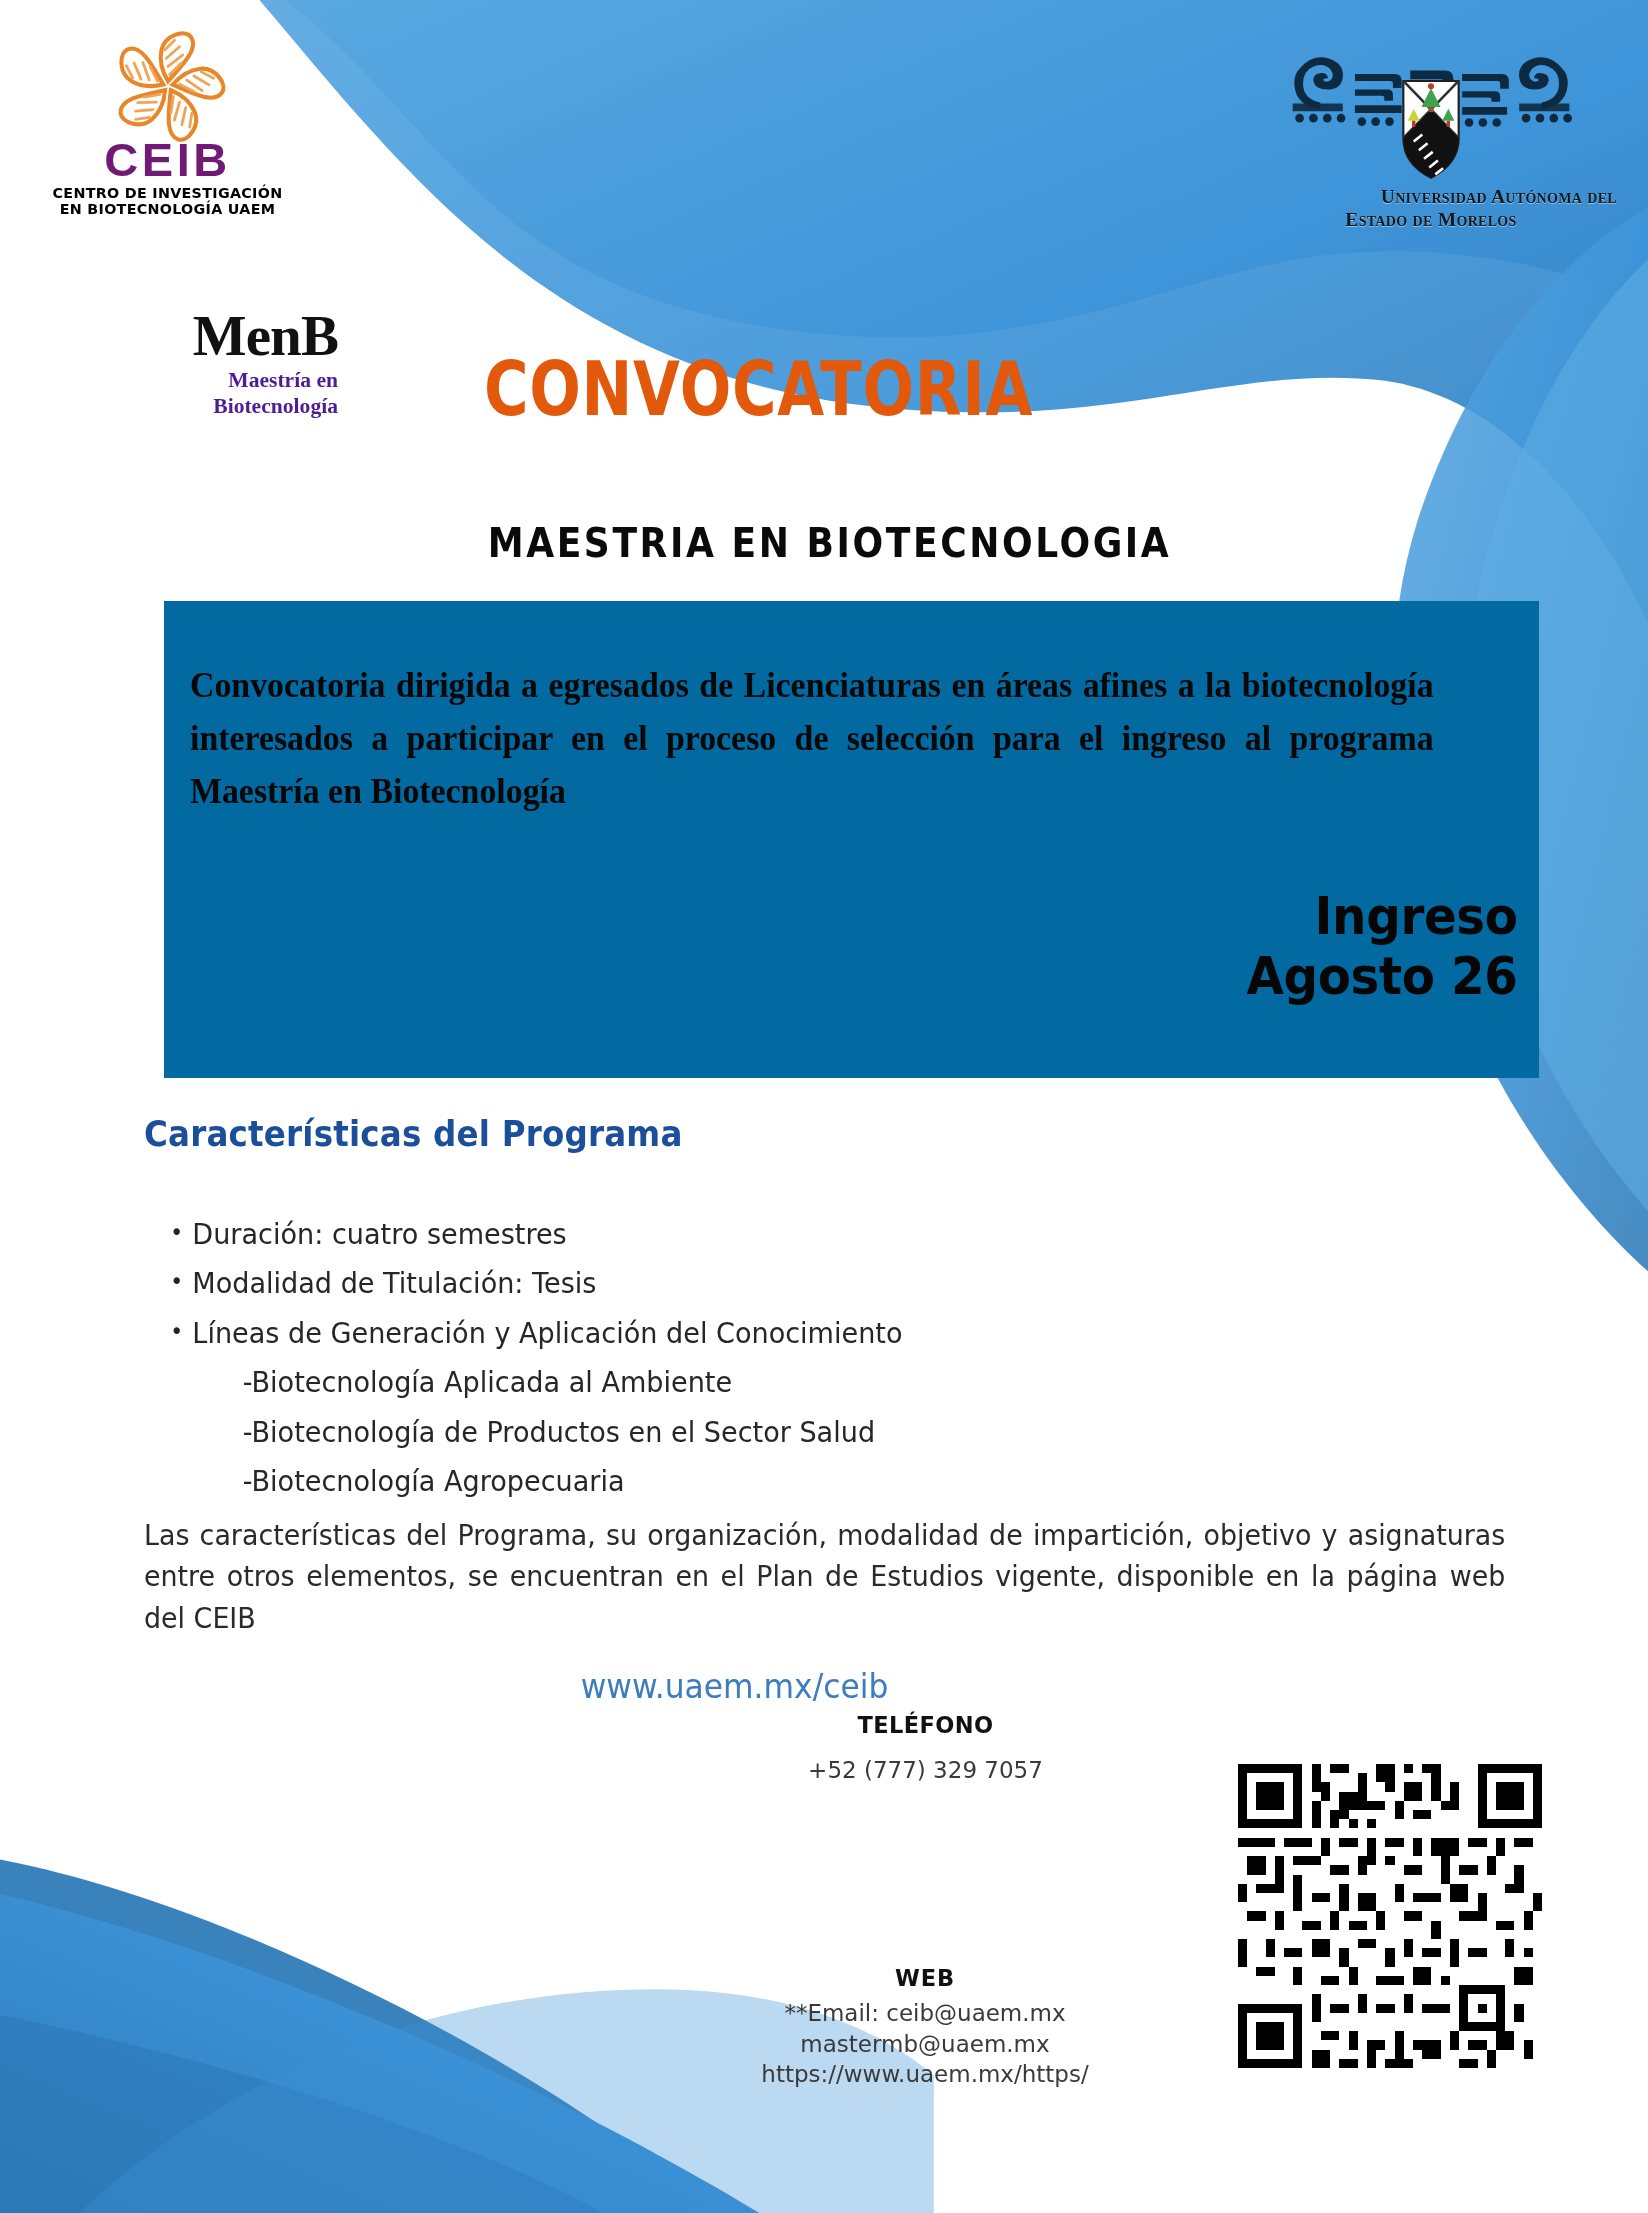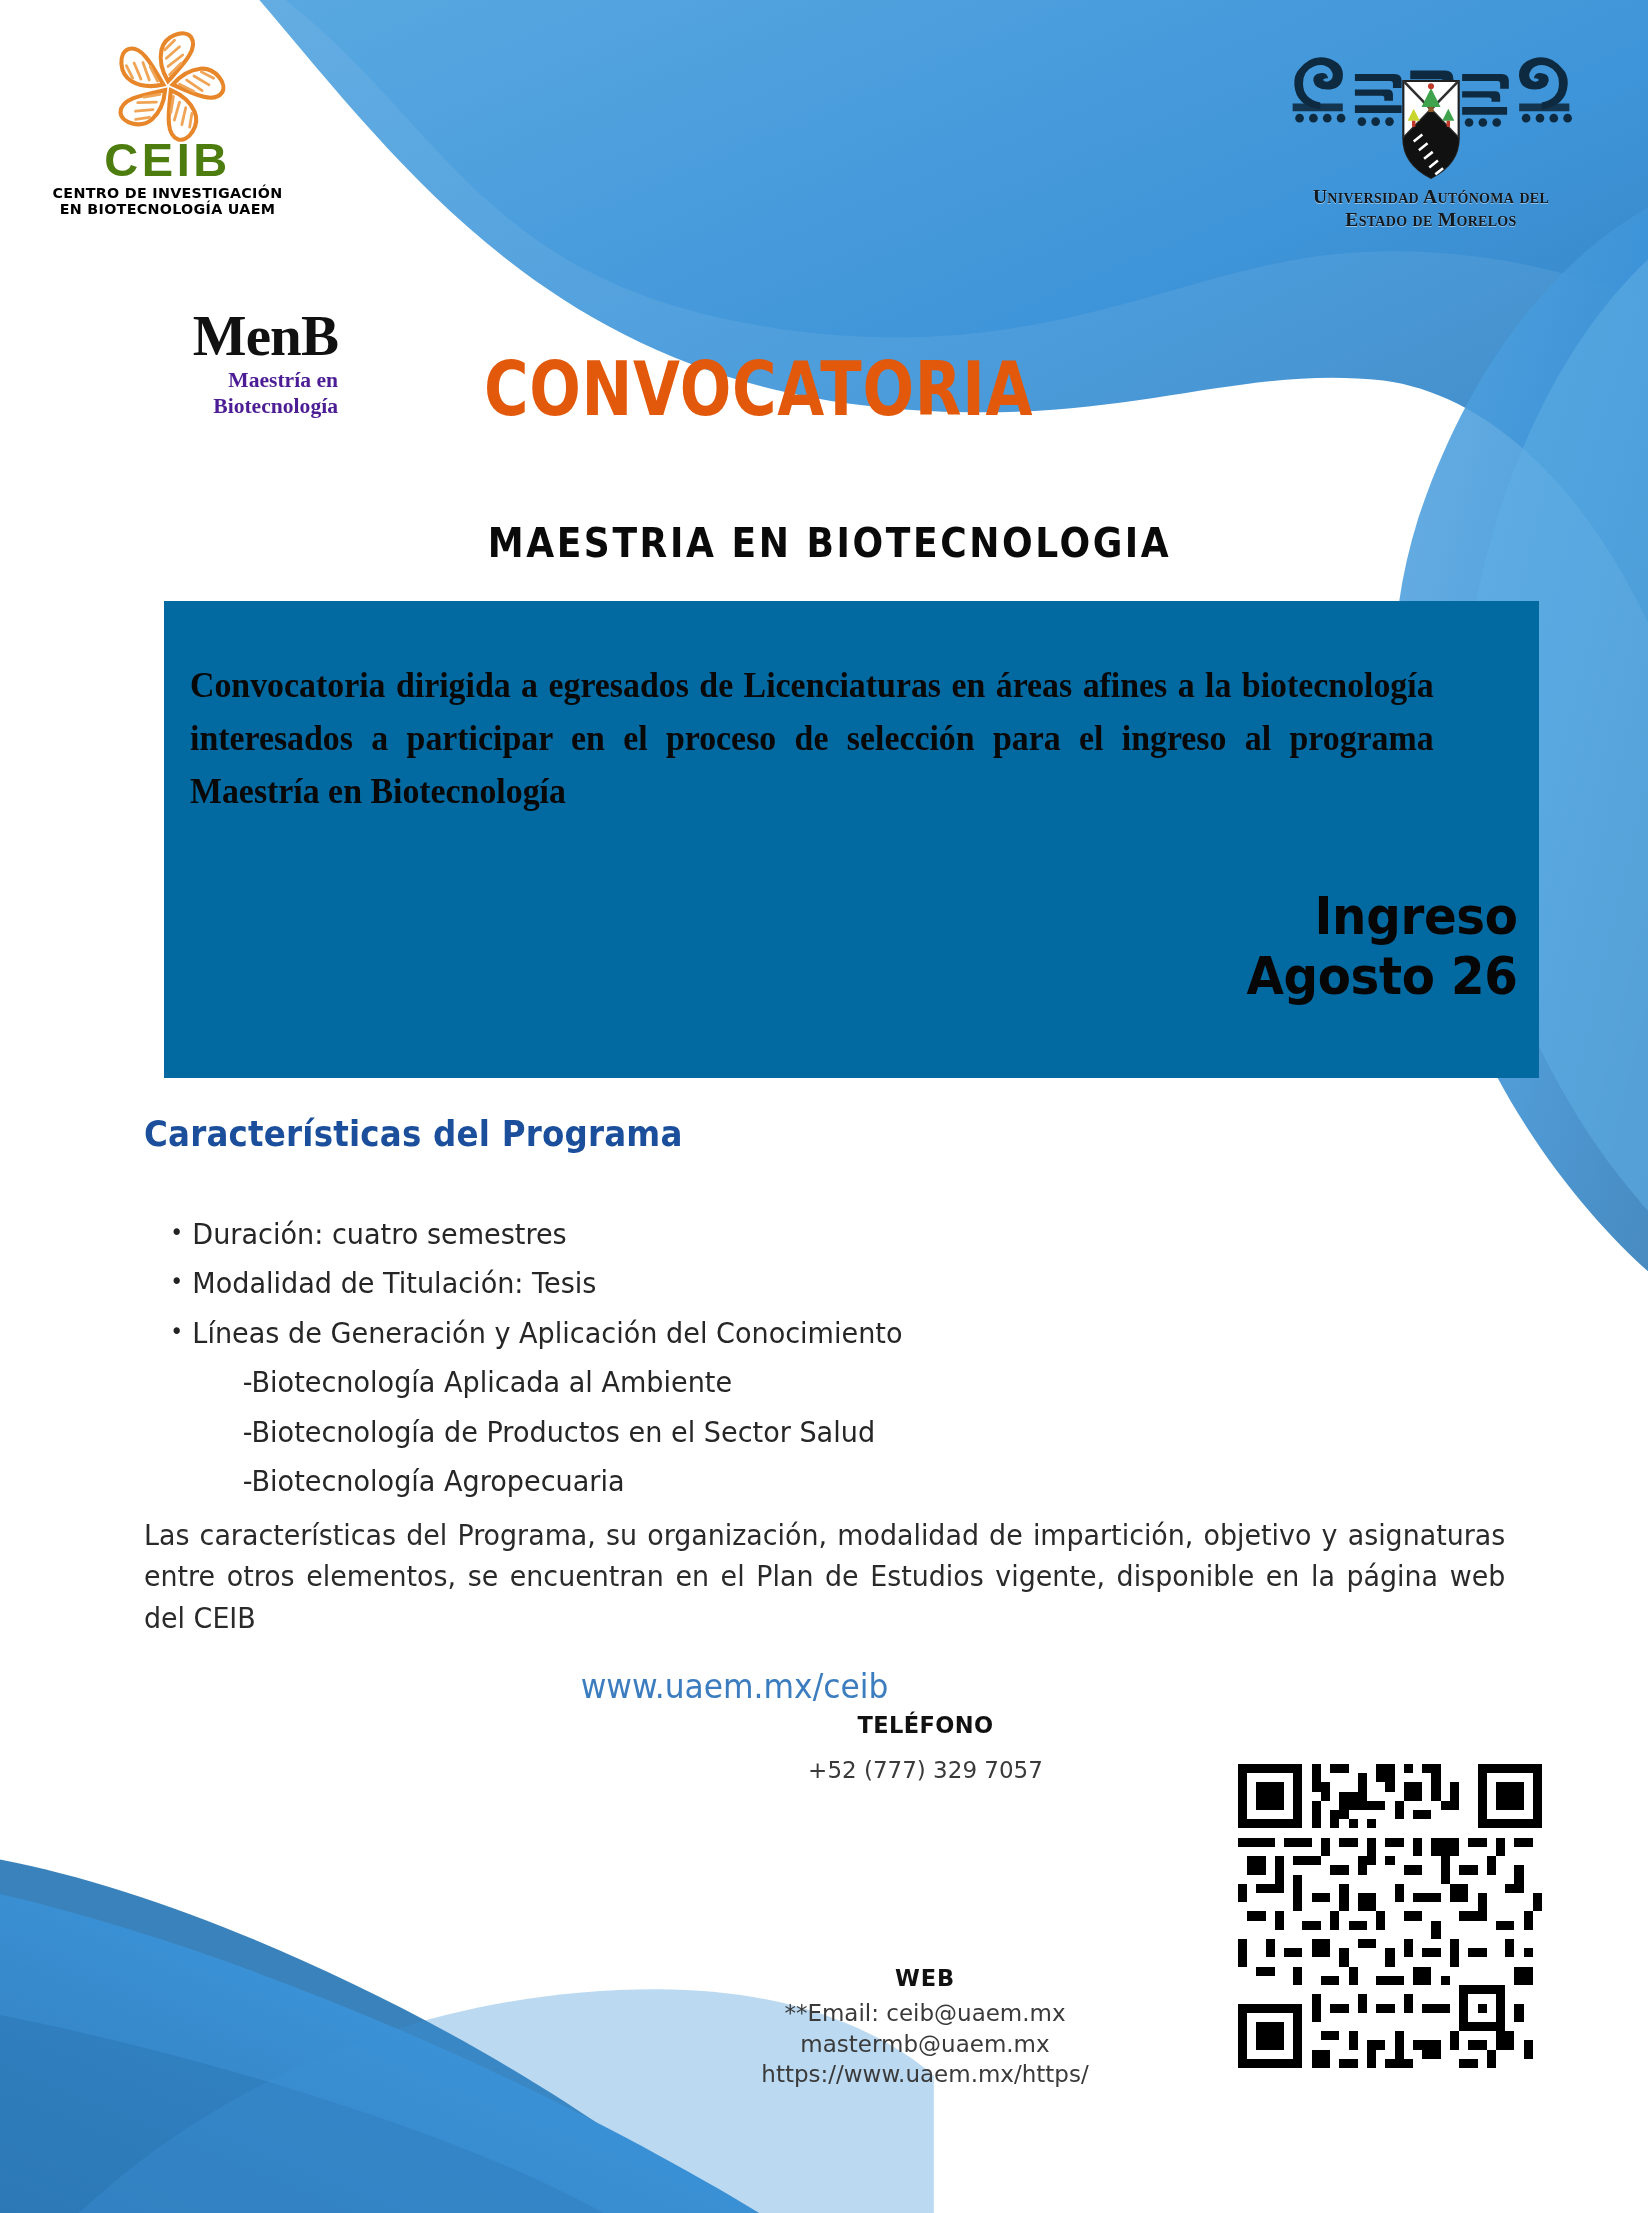--- a/index.html
+++ b/index.html
@@ -14,21 +14,21 @@
   
   #wave-layer { position:absolute; inset:0; width:1648px; height:2214px; z-index:0; pointer-events:none; }
 
   
   .page { position:absolute; inset:0; z-index:2; }
 
   
   #ceib-logo { position:absolute; left:38px; top:26px; width:259px; text-align:center; }
   #ceib-flower { width:164px; height:117px; margin:0 auto; display:block; }
   .ceib-word { font-family:"Liberation Sans", sans-serif; font-weight:bold; font-size:47px;
-               letter-spacing:3.5px; color:#4d7c0f; line-height:0.95; margin-top:-5.2px; }
+               letter-spacing:3.5px; color:#701a75; line-height:0.95; margin-top:-5.2px; }
   .ceib-tag { font-family:"DejaVu Sans", sans-serif; font-weight:bold; font-size:14.3px;
               letter-spacing:0.3px; color:#000000; line-height:1.12; margin-top:2.6px; }
 
   
   #menb-logo { position:absolute; left:96px; top:310px; width:242px; text-align:right; }
   .menb-word { font-family:"Liberation Serif", serif; font-weight:bold; font-size:57px; color:#111;
                line-height:0.92; letter-spacing:-0.9px; }
   .menb-sub { font-family:"Liberation Serif", serif; font-weight:bold; font-size:21.6px; color:#4c1d95;
               line-height:1.2; margin-top:5.2px; }
 
@@ -237,21 +237,21 @@
         <circle cx="170" cy="58" r="3.5" fill="#C0392B"></circle>
 
         <path d="M150,84 l7,14 h-14 Z" fill="#C8D62E"></path>
         <rect x="148" y="98" width="4" height="7" fill="#C0392B"></rect>
 
         <path d="M190,84 l7,14 h-14 Z" fill="#3FA34D"></path>
         <rect x="188" y="98" width="4" height="7" fill="#C0392B"></rect>
       </g>
     </svg>
     <div class="uaem-text">
-      <div style="font-variant:small-caps;">Universidad Autónoma del</div>
+      <div style="font-variant:small-caps;text-align:right;">Universidad Autónoma del</div>
       <div style="font-variant:small-caps;">Estado de Morelos</div>
     </div>
   </div>
 
   <div id="convocatoria">CONVOCATORIA</div>
   <div id="programa-title">MAESTRIA EN BIOTECNOLOGIA</div>
 
   <div id="desc-box">
     <div id="desc-text">Convocatoria dirigida a egresados de Licenciaturas en áreas afines a la biotecnología interesados a participar en el proceso de selección para el ingreso al programa Maestría   en Biotecnología</div>
     <div id="ingreso-block">

